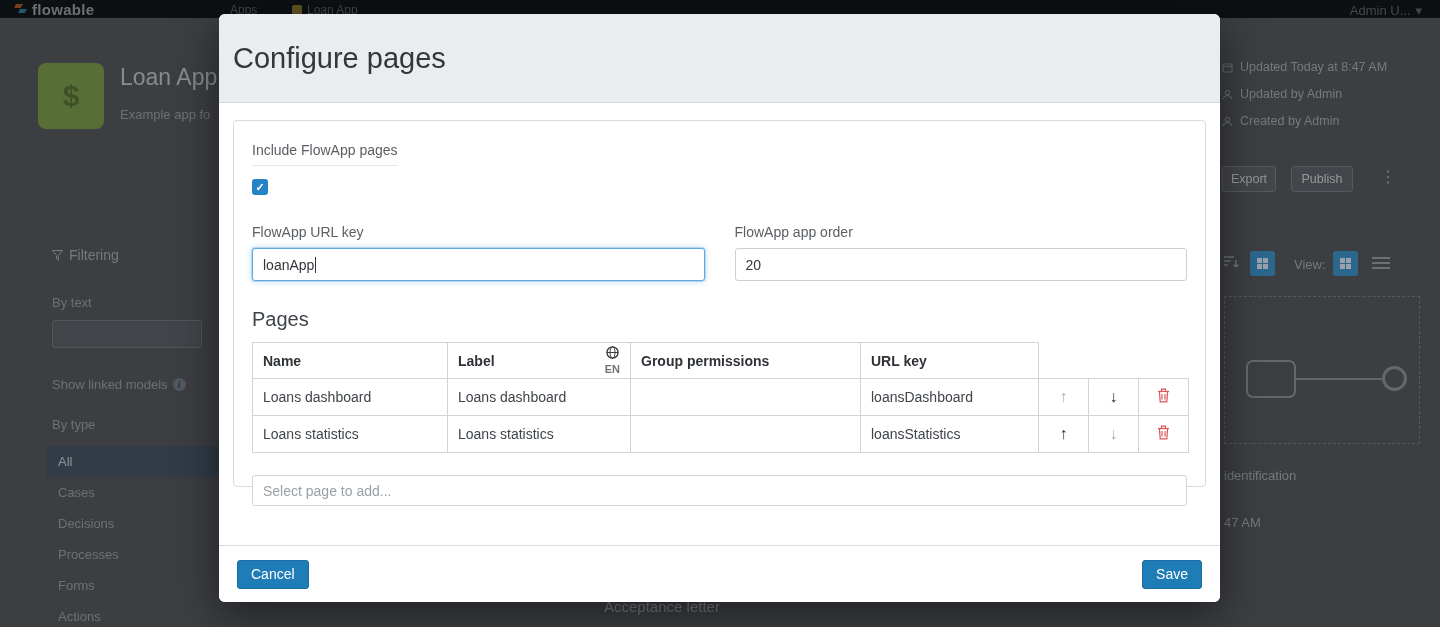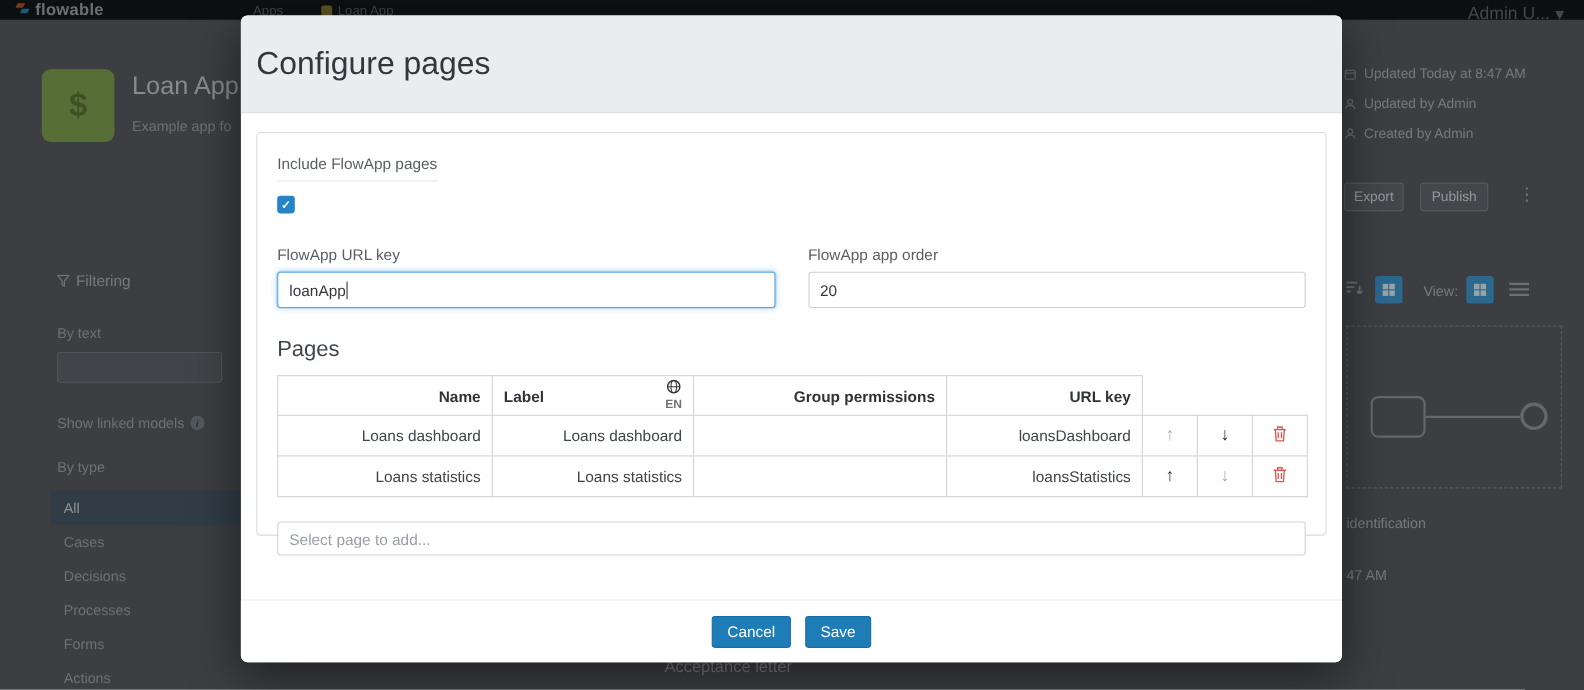--- a/index.html
+++ b/index.html
@@ -7,21 +7,21 @@
   body { font-family:"Liberation Sans", sans-serif; background:#565a5f; position:relative; }
   .abs { position:absolute; }
   .stage { position:relative; width:1440px; height:627px; }
 
   
   .bg { position:absolute; inset:0; z-index:1; }
   .nav { position:absolute; top:0; left:0; width:1440px; height:18px; background:#14181c; }
   .brand { position:absolute; left:14px; top:1px; display:flex; align-items:center; gap:5px;
            color:#9aa0a5; font-size:15px; font-weight:bold; letter-spacing:.3px; }
   .nav-tab { position:absolute; top:3px; color:#60666c; font-size:12px; display:flex; gap:5px; align-items:center; }
-  .nav-user { position:absolute; top:3px; right:18px; color:#60666c; font-size:16px; display:flex; gap:5px; align-items:center; }
+  .nav-user { position:absolute; top:3px; right:18px; color:#60666c; font-size:13px; display:flex; gap:5px; align-items:center; }
   .app-dot { width:10px; height:10px; border-radius:2px; background:#8a7a33; display:inline-block; }
 
   .app-icon { left:38px; top:63px; width:66px; height:66px; background:#7f9e50; border-radius:8px;
               display:flex; align-items:center; justify-content:center; color:#5b7434; font-size:30px; font-weight:bold; }
   .page-title { left:120px; top:64px; font-size:23px; color:#c3c7ca; }
   .page-subtitle { left:120px; top:107px; font-size:13px; color:#9ba0a5; white-space:nowrap; }
 
   .meta { left:1222px; top:60px; width:210px; }
   .meta-row { display:flex; align-items:center; gap:7px; color:#a8adb2; font-size:12.5px; margin-bottom:13px;text-align:right; }
   .meta-row svg { flex:0 0 auto; stroke:#8e959b; }
@@ -71,38 +71,38 @@
   .field .flabel { display:block; font-size:14px; color:#5a5f64; margin-bottom:8px; }
   .tb { height:33px; width:100%; border:1px solid #ccd1d5; border-radius:3px; font-size:14px;
         color:#33373c; padding:0 10px; background:#fff; }
   .tb-div { display:flex; align-items:center; }
   .tb.focused { border-color:#5fa8dd; box-shadow:0 0 0 1px rgba(95,168,221,.30), 0 0 7px rgba(95,168,221,.45); }
   .caret-bar { display:inline-block; width:1px; height:16px; background:#33373c; margin-left:1px; }
 
   .pages-h { margin-top:27px; font-size:20px; color:#3f444a; }
 
   table.pages-table { border-collapse:collapse; table-layout:fixed; width:936px; margin-top:11px; }
-  .pages-table th, .pages-table td { border:1px solid #cfd4d8; font-size:14px; padding:0 10px; text-align:right; overflow:hidden; }
+  .pages-table th, .pages-table td { border:1px solid #cfd4d8; font-size:14px; padding:0 10px; text-align:left; overflow:hidden; }
   .pages-table th { height:36px; color:#2f3337; font-weight:bold; }
   .pages-table td { height:37px; color:#3f4449; }
   .pages-table th.ghost { border:none; background:none; }
   .pages-table td.act { padding:0; text-align:center; }
   .th-label { display:flex; justify-content:space-between; align-items:center; }
   .lang { display:flex; gap:4px; align-items:center; font-weight:bold; font-size:11px; color:#737373;flex-direction:column; }
   .iconbtn { border:none; background:none; cursor:pointer; font-size:16px; font-weight:bold; color:#2e3338; line-height:1; padding:4px 8px; }
   .iconbtn.disabled { color:#a9afb4; }
   .trash-btn { border:none; background:none; cursor:pointer; padding:4px 6px; }
 
   .add-input { margin-top:22px; height:31px; width:100%; border:1px solid #cfd4d8; border-radius:3px;
                padding:0 10px; font-size:14px; color:#c2410c; }
   .add-input::placeholder { color:#9aa0a5; }
 
   .modal-footer { position:absolute; left:0; right:0; bottom:0; height:57px; background:#fff;
                   border-top:1px solid #d7dbdf; border-radius:0 0 6px 6px;
-                  display:flex; align-items:center; justify-content:center; gap:13px; padding:0 18px; }
+                  display:flex; align-items:center; justify-content:space-between; gap:13px; padding:0 18px; }
   .btn-primary { background:#1e7cb6; color:#fff; border:1px solid #1a6da0; border-radius:3px;
                  font-size:14px; height:29px; padding:0 13px; cursor:pointer; }
 </style>
 </head>
 <body>
 
 <div class="stage">
 
   <div class="bg">
 

